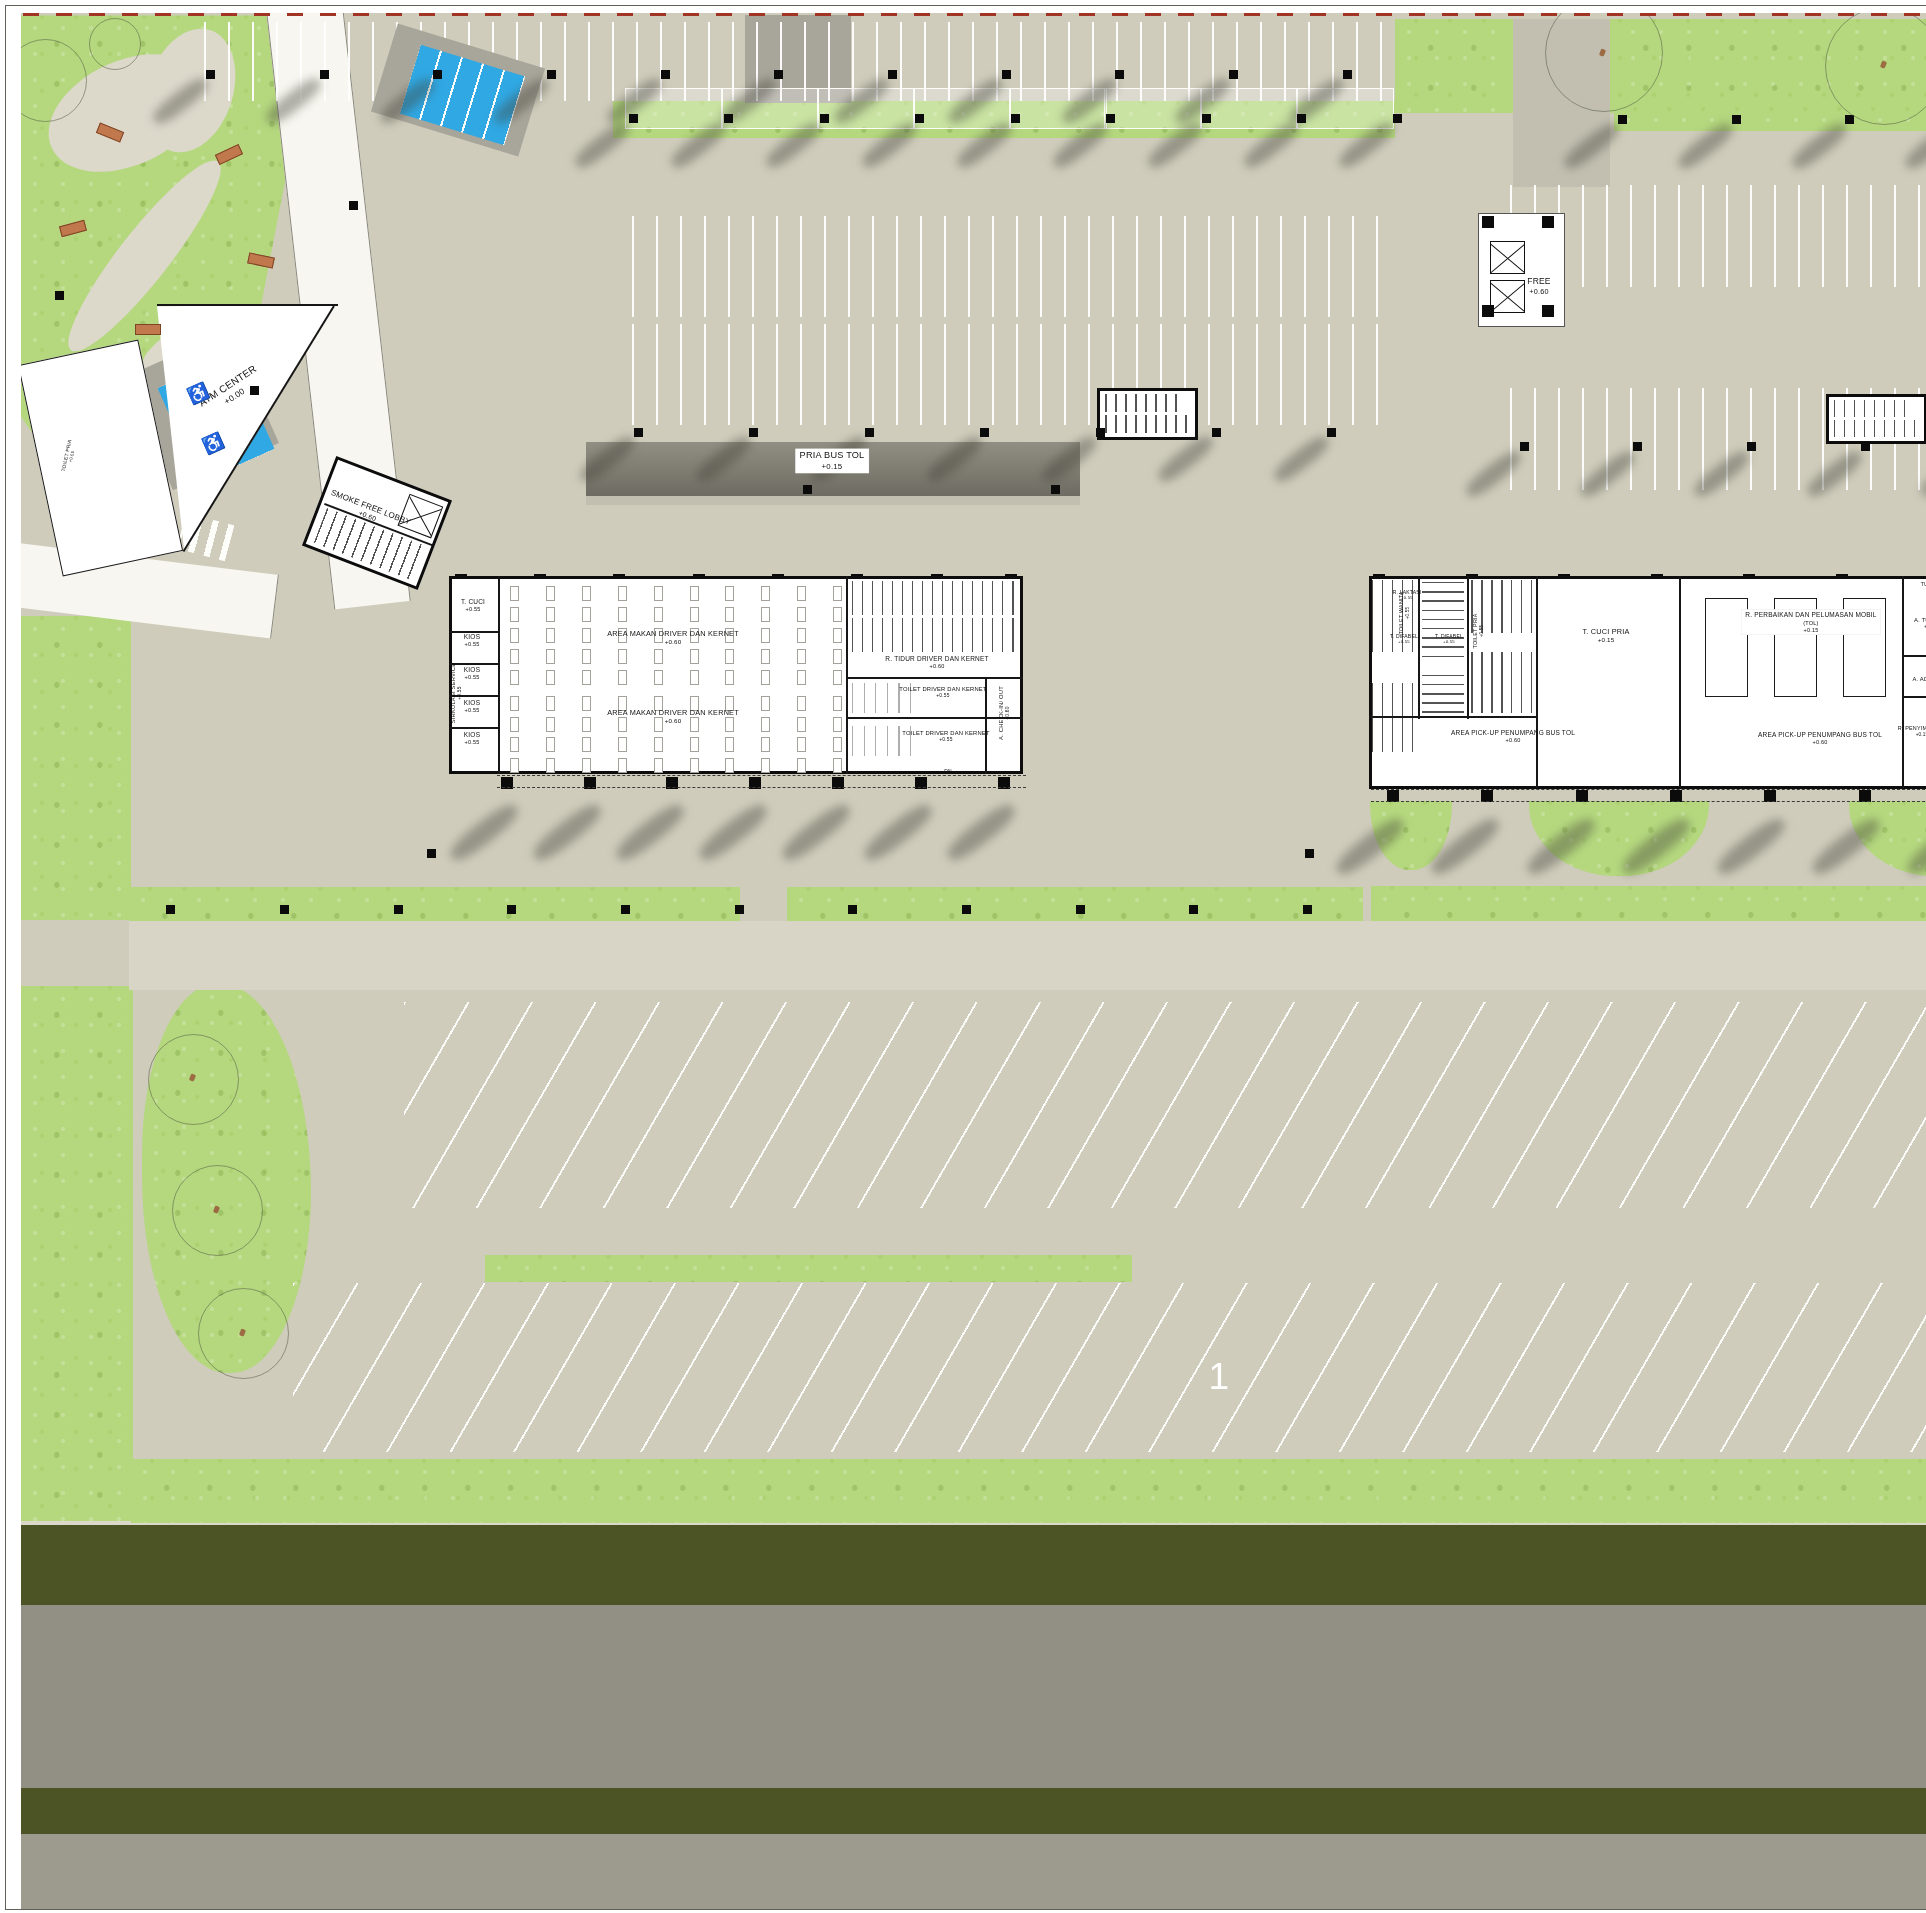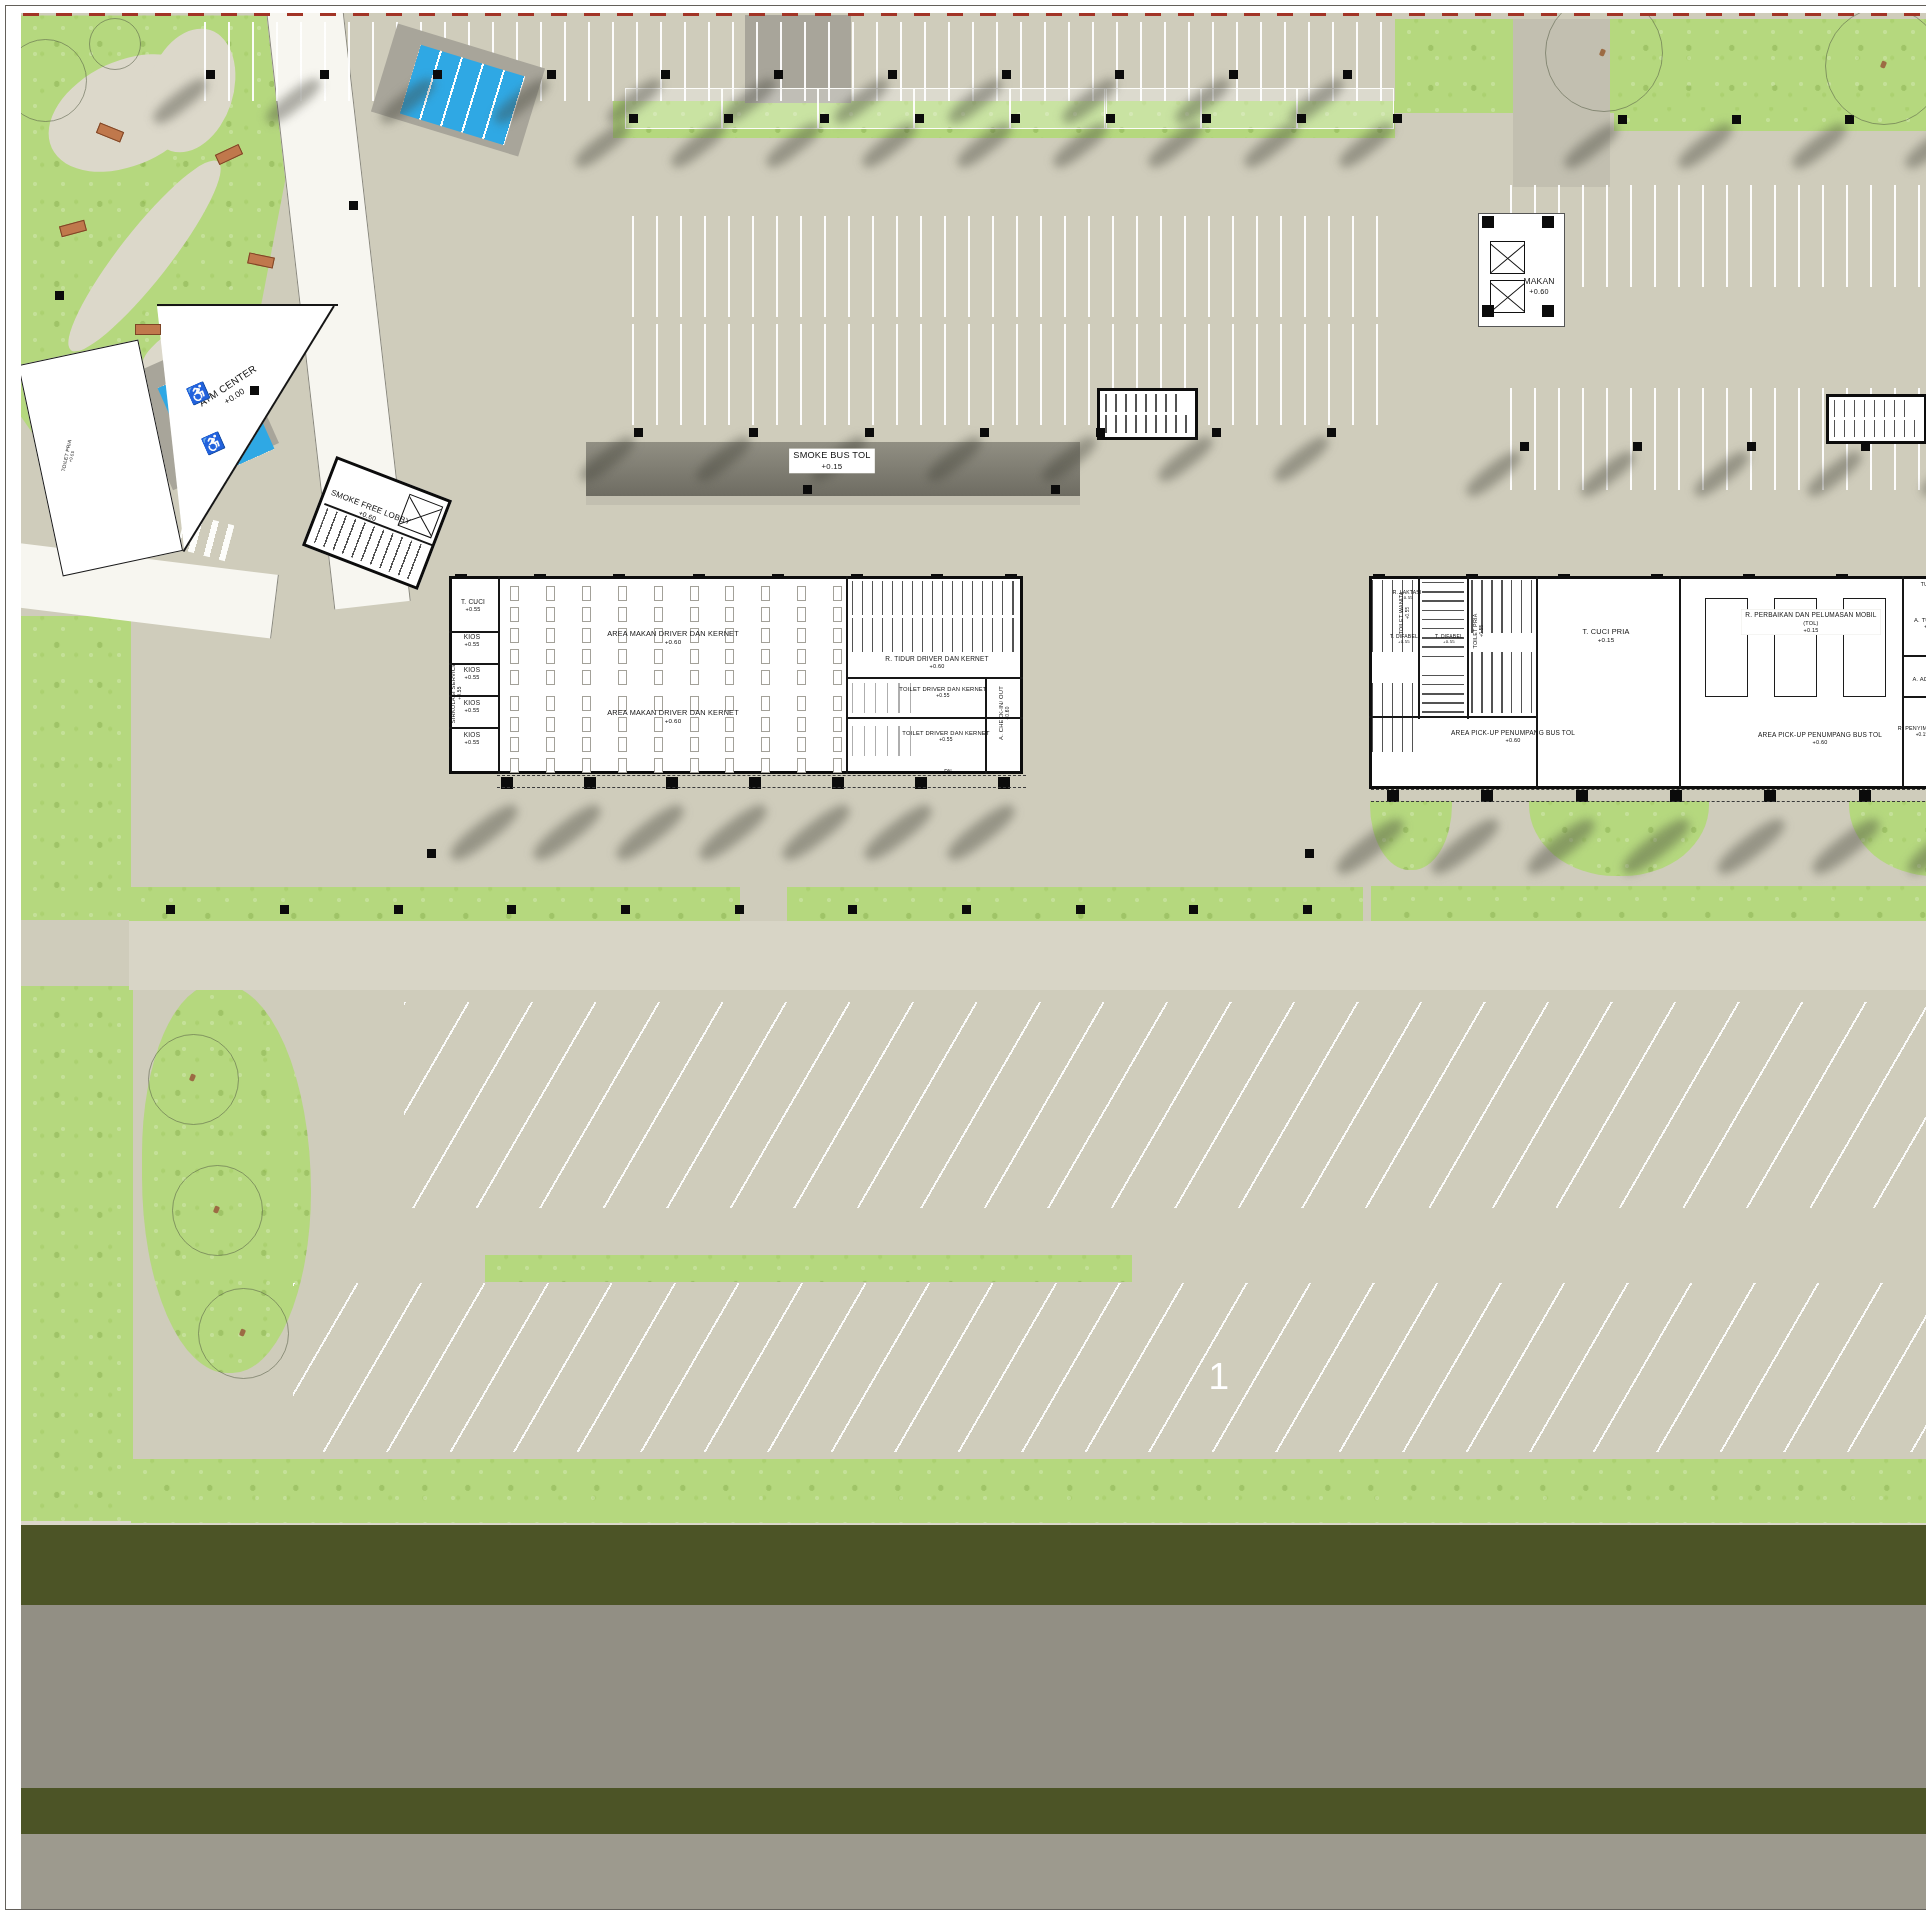--- a/index.html
+++ b/index.html
@@ -422,25 +422,25 @@
       </div>
       <div class="abs ann" style="left: 69px; top: 456px; transform: translate(-50%, -50%) rotate(-78deg); font-size: 5px; color: rgb(17, 17, 17);">
         <span>TOILET PRIA</span>
         <span class="e">+0.55</span>
       </div>
       <div class="abs ann" style="left: 369px; top: 512px; transform: translate(-50%, -50%) rotate(21deg); font-size: 8px; color: rgb(17, 17, 17);">
         <span>SMOKE FREE LOBBY</span>
         <span class="e">+0.60</span>
       </div>
       <div class="abs ann annbg" style="left: 832px; top: 461px; transform: translate(-50%, -50%) rotate(0deg); font-size: 9.2px; color: rgb(17, 17, 17);">
-        <span>SMOKE BUS TOL</span>
+        <span>PRIA BUS TOL</span>
         <span class="e">+0.15</span>
       </div>
       <div class="abs ann" style="left: 1539px; top: 286px; transform: translate(-50%, -50%) rotate(0deg); font-size: 8.5px; color: rgb(17, 17, 17);">
-        <span>MAKAN</span>
+        <span>FREE</span>
         <span class="e">+0.60</span>
       </div>
       <div class="abs ann" style="left: 473px; top: 606px; transform: translate(-50%, -50%) rotate(0deg); font-size: 6.5px; color: rgb(17, 17, 17);">
         <span>T. CUCI</span>
         <span class="e">+0.55</span>
       </div>
       <div class="abs ann" style="left: 472px; top: 641px; transform: translate(-50%, -50%) rotate(0deg); font-size: 6.5px; color: rgb(17, 17, 17);">
         <span>KIOS</span>
         <span class="e">+0.55</span>
       </div>

